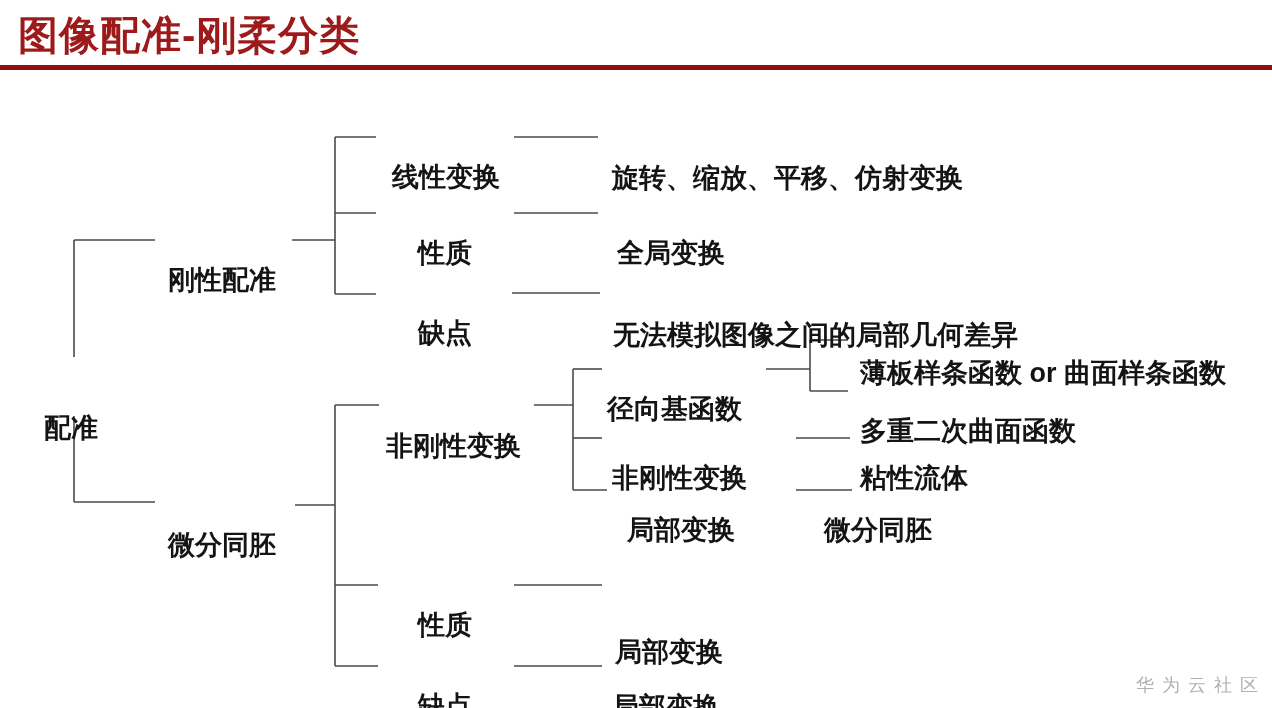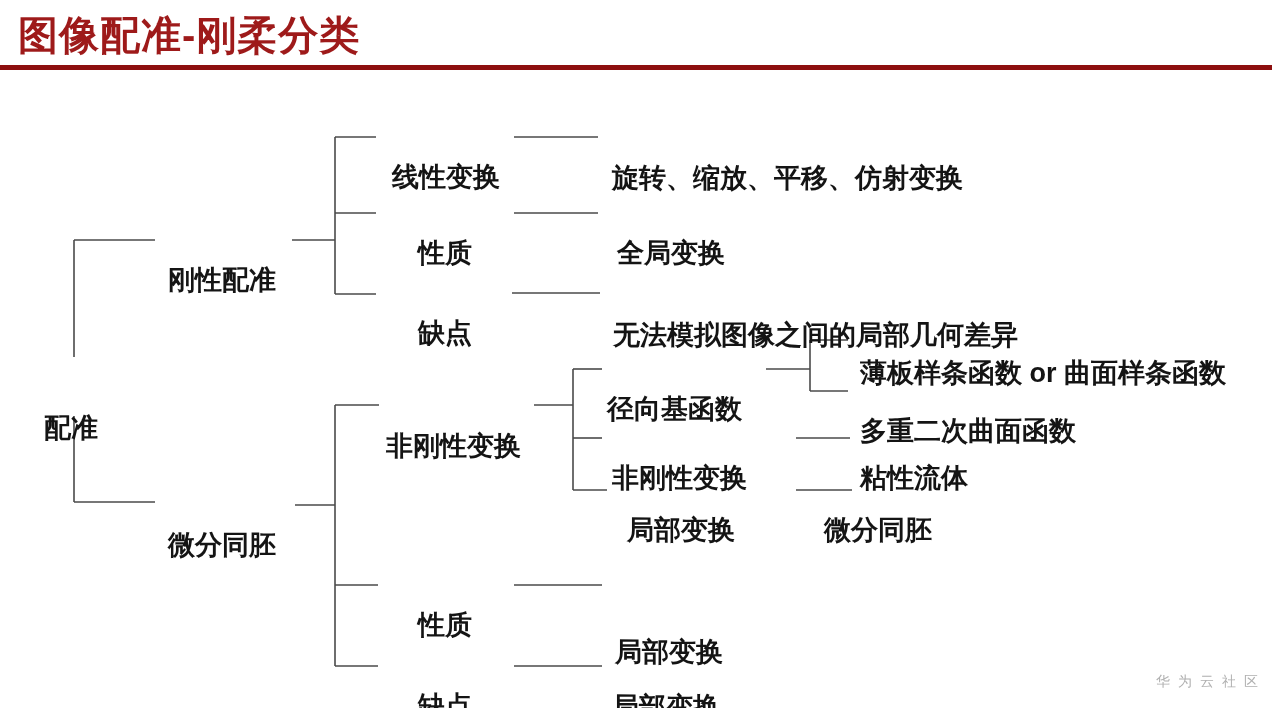--- a/index.html
+++ b/index.html
@@ -37,21 +37,21 @@
     position:absolute;
     transform:translateY(-50%);
     font-size:27px;font-weight:bold;
     color:var(--text-color);
     white-space:nowrap;
     line-height:1;
     margin-top:40px;
   }
   .watermark{
     position:absolute;right:6px;top:673px;
-    font-size:14px;
+    font-size:18px;
     letter-spacing:8px;
     color:var(--watermark-color);
     white-space:nowrap;
     margin-left:10px;
   }
 </style>
 </head>
 <body>
 
 <div class="slide">

